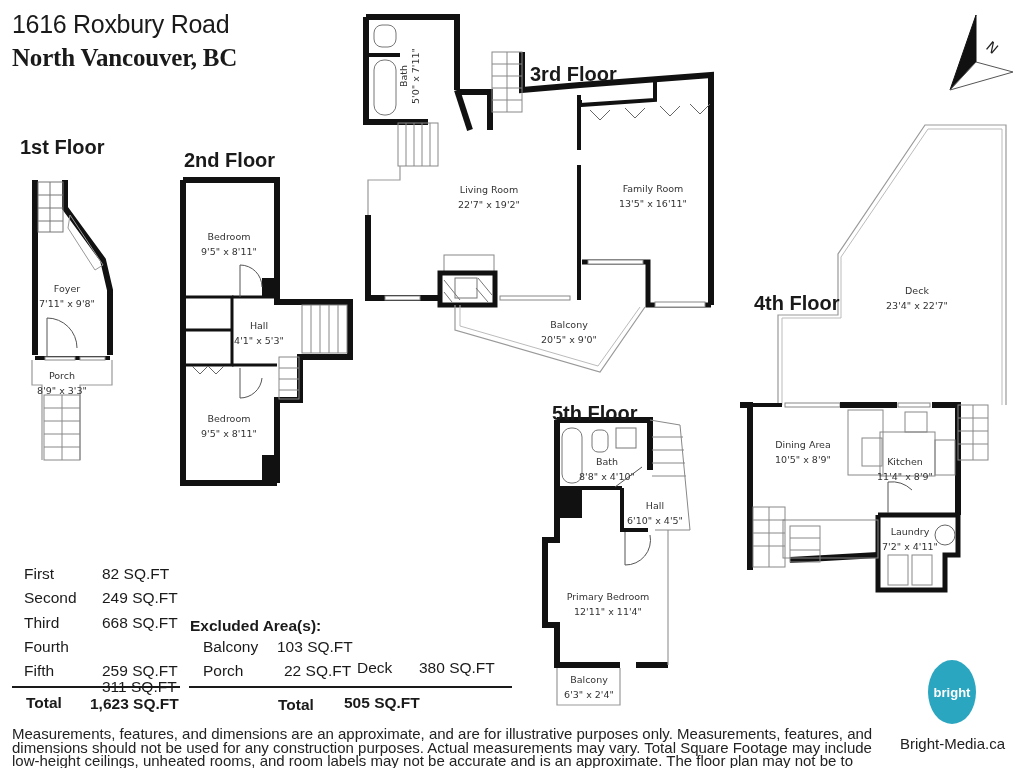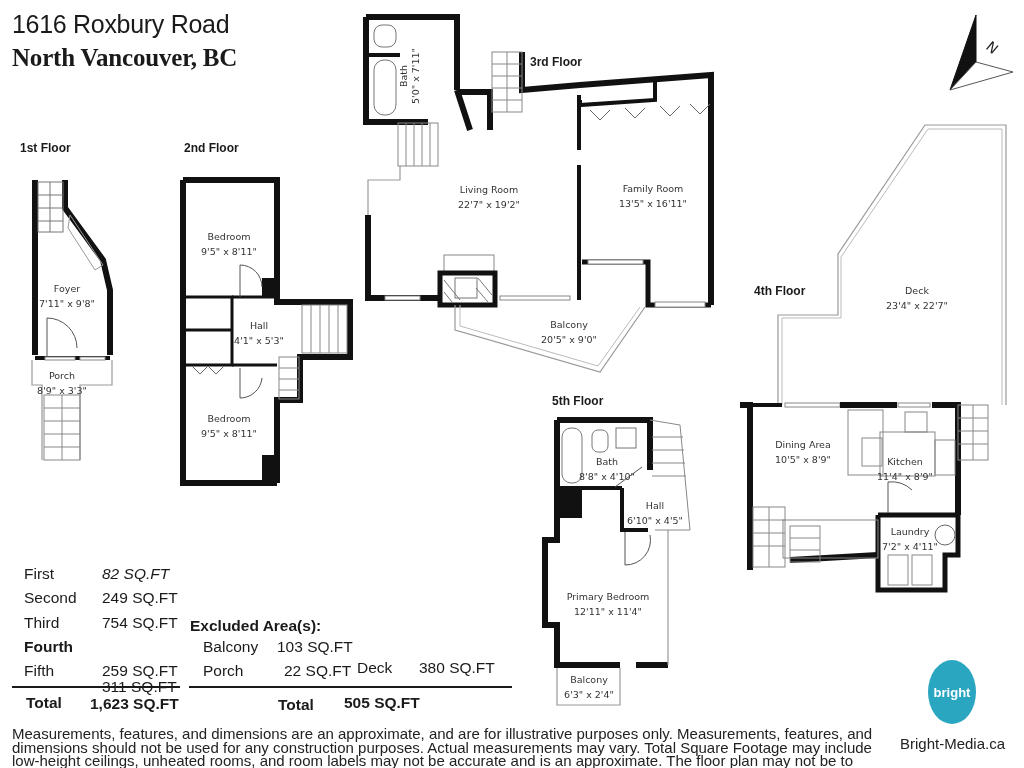--- a/index.html
+++ b/index.html
@@ -1,21 +1,21 @@
 <!DOCTYPE html>
 <html><head>
   <meta charset="utf-8">
   <style>
     * { margin: 0; padding: 0; box-sizing: border-box; }
     html, body { width: 1024px; height: 768px; background: #ffffff; overflow: hidden; }
     body { position: relative; font-family: "Liberation Sans", sans-serif; color: #111; }
     .abs { position: absolute; }
     .addr1 { left: 12px; top: 10px; font-size: 25px; font-weight: 400; letter-spacing: -0.3px; color: #1a1a1a; }
     .addr2 { left: 12px; top: 44px; font-size: 25px; font-weight: 700; letter-spacing: -0.2px; color: #1a1a1a; font-family: Liberation Serif, serif; }
-    .floor-title { font-size: 12px; font-weight: 700; color: #1a1a1a; white-space: nowrap; }
+    .floor-title { font-size: 20px; font-weight: 700; color: #1a1a1a; white-space: nowrap; margin-top: 8px; }
     .room { font-family: "DejaVu Sans", sans-serif; font-size: 9.5px; color: #333; text-align: center; line-height: 15px; white-space: nowrap; transform: translateX(-50%); }
     .room span { display: block; }
     svg.plan { position: absolute; left: 0; top: 0; width: 1024px; height: 768px; }
     .area-table { font-size: 15.5px; color: #1a1a1a; }
     .area-row { position: absolute; white-space: nowrap; }
     .total { font-weight: 700; }
     .rule { position: absolute; height: 2px; background: #1a1a1a; }
     .disclaimer { left: 12px; top: 727px; width: 870px; font-size: 15px; line-height: 13.5px; color: #222; }
     .logo-circle { left: 928px; top: 660px; width: 48px; height: 64px; border-radius: 50%; background: #2aa6c1; color: #fff; font-weight: 700; font-size: 13px; display: flex; align-items: center; justify-content: center; }
     .logo-text { left: 900px; top: 735px; font-size: 15px; color: #222; white-space: nowrap; }
@@ -213,21 +213,21 @@
     </g>
 
     <g>
       <path d="M976 15 L950 90 L976 62 Z" fill="#111" stroke="#111" stroke-width="1"></path>
       <path d="M950 90 L976 62 L1013 72 Z" fill="#fff" stroke="#555" stroke-width="1"></path>
     </g>
   </g>
   <text x="985" y="48" font-family="DejaVu Sans, sans-serif" font-size="14" fill="#222" transform="rotate(40 985 48)">N</text>
 </svg>
 
-<div class="abs floor-title" style="left:20px; top:141px;text-align:right;">1st Floor</div>
+<div class="abs floor-title" style="left:20px; top:128px;text-align:right;">1st Floor</div>
 <div class="abs floor-title" style="left:184px; top:141px;">2nd Floor</div>
 <div class="abs floor-title" style="left:530px; top:55px;">3rd Floor</div>
 <div class="abs floor-title" style="left:754px; top:284px;">4th Floor</div>
 <div class="abs floor-title" style="left:552px; top:394px;">5th Floor</div>
 
 <div class="abs room" style="left:67px; top:281px;">
   <span>Foyer</span>
   <span>7'11" x 9'8"</span>
 </div>
 <div class="abs room" style="left:62px; top:368px;">
@@ -294,26 +294,26 @@
   <span>Primary Bedroom</span>
   <span>12'11" x 11'4"</span>
 </div>
 <div class="abs room" style="left:589px; top:672px;">
   <span>Balcony</span>
   <span>6'3" x 2'4"</span>
 </div>
 
 <div class="area-table">
   <div class="area-row" style="left:24px; top:565px;">First</div>
-  <div class="area-row" style="left:102px; top:565px;font-style:italic;">82 SQ.FT</div>
+  <div class="area-row" style="left:102px; top:565px;">82 SQ.FT</div>
   <div class="area-row" style="left:24px; top:589px;">Second</div>
   <div class="area-row" style="left:102px; top:589px;">249 SQ.FT</div>
   <div class="area-row" style="left:24px; top:614px;">Third</div>
-  <div class="area-row" style="left:102px; top:614px;">754 SQ.FT</div>
-  <div class="area-row" style="left:24px; top:638px;font-weight:bold;">Fourth</div>
+  <div class="area-row" style="left:102px; top:614px;">668 SQ.FT</div>
+  <div class="area-row" style="left:24px; top:638px;">Fourth</div>
   <div class="area-row" style="left:102px; top:638px;margin-top:40px;">311 SQ.FT</div>
   <div class="area-row" style="left:24px; top:662px;">Fifth</div>
   <div class="area-row" style="left:102px; top:662px;">259 SQ.FT</div>
 
   <div class="rule" style="left:12px; top:686px; width:168px;"></div>
   <div class="area-row total" style="left:26px; top:694px;">Total</div>
   <div class="area-row total" style="left:90px; top:695px;">1,623 SQ.FT</div>
 
   <div class="area-row total" style="left:190px; top:617px;">Excluded Area(s):</div>
   <div class="area-row" style="left:203px; top:638px;">Balcony</div>

